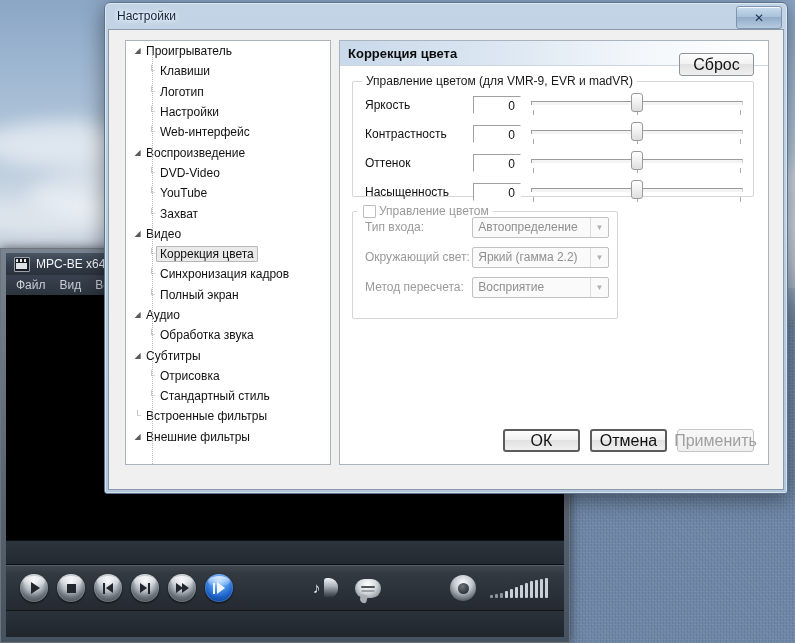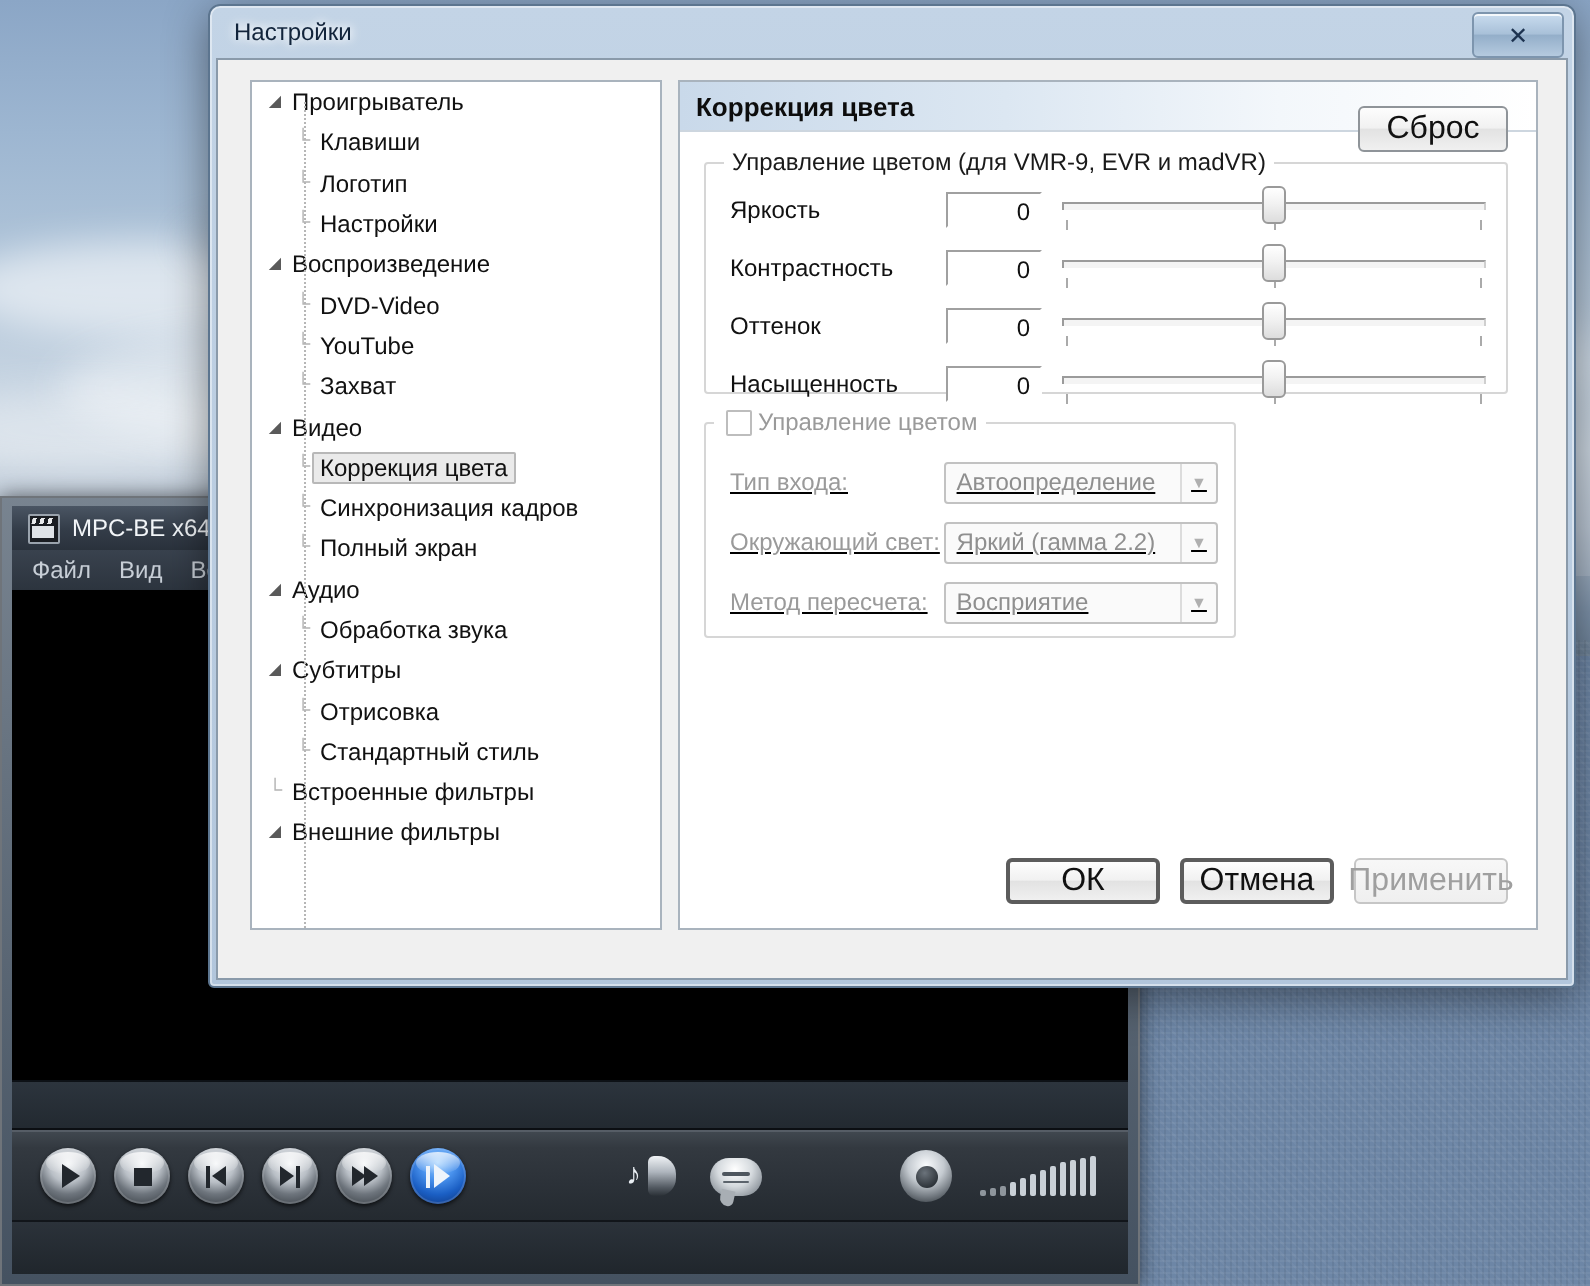--- a/index.html
+++ b/index.html
@@ -430,20 +430,24 @@
           <span class="lbl">Клавиши</span>
         </div>
         <div class="tnode child">
           <span class="dots" style="color: rgb(181, 181, 181); font-size: 10px;">└</span>
           <span class="lbl">Логотип</span>
         </div>
         <div class="tnode child">
           <span class="dots" style="color: rgb(181, 181, 181); font-size: 10px;">└</span>
           <span class="lbl">Настройки</span>
         </div>
+        <div class="tnode child">
+          <span class="dots" style="color: rgb(181, 181, 181); font-size: 10px;">└</span>
+          <span class="lbl">Web-интерфейс</span>
+        </div>
         <div class="tnode">
           <span class="arw">◢</span>
           <span class="lbl">Воспроизведение</span>
         </div>
         <div class="tnode child">
           <span class="dots" style="color: rgb(181, 181, 181); font-size: 10px;">└</span>
           <span class="lbl">DVD-Video</span>
         </div>
         <div class="tnode child">
           <span class="dots" style="color: rgb(181, 181, 181); font-size: 10px;">└</span>
@@ -549,21 +553,21 @@
                 <div class="tk" style="right:2px"></div>
                 <div class="th" style="left: 50%;"></div>
               </div>
             </div>
           </div>
       </div>
 
       <div class="gbox" style="left:12px;top:170px;width:264px;height:106px;">
         <div class="gtitle dim" style="left:4px;padding-left:22px;">Управление цветом</div>
         <span class="chk" style="position:absolute;left:10px;top:-7px;background:#fff;"></span>
-        <div style="position:absolute;left:12px;top:14px;right:8px;text-decoration:underline;" id="combos">
+        <div style="position:absolute;left:12px;top:0;right:8px;" id="combos">
             <div class="crow">
               <div class="clabel">Тип входа:</div>
               <div class="combo">
                 <span>Автоопределение</span>
                 <span class="arrow">▼</span>
               </div>
             </div>
             <div class="crow">
               <div class="clabel">Окружающий свет:</div>
               <div class="combo">

